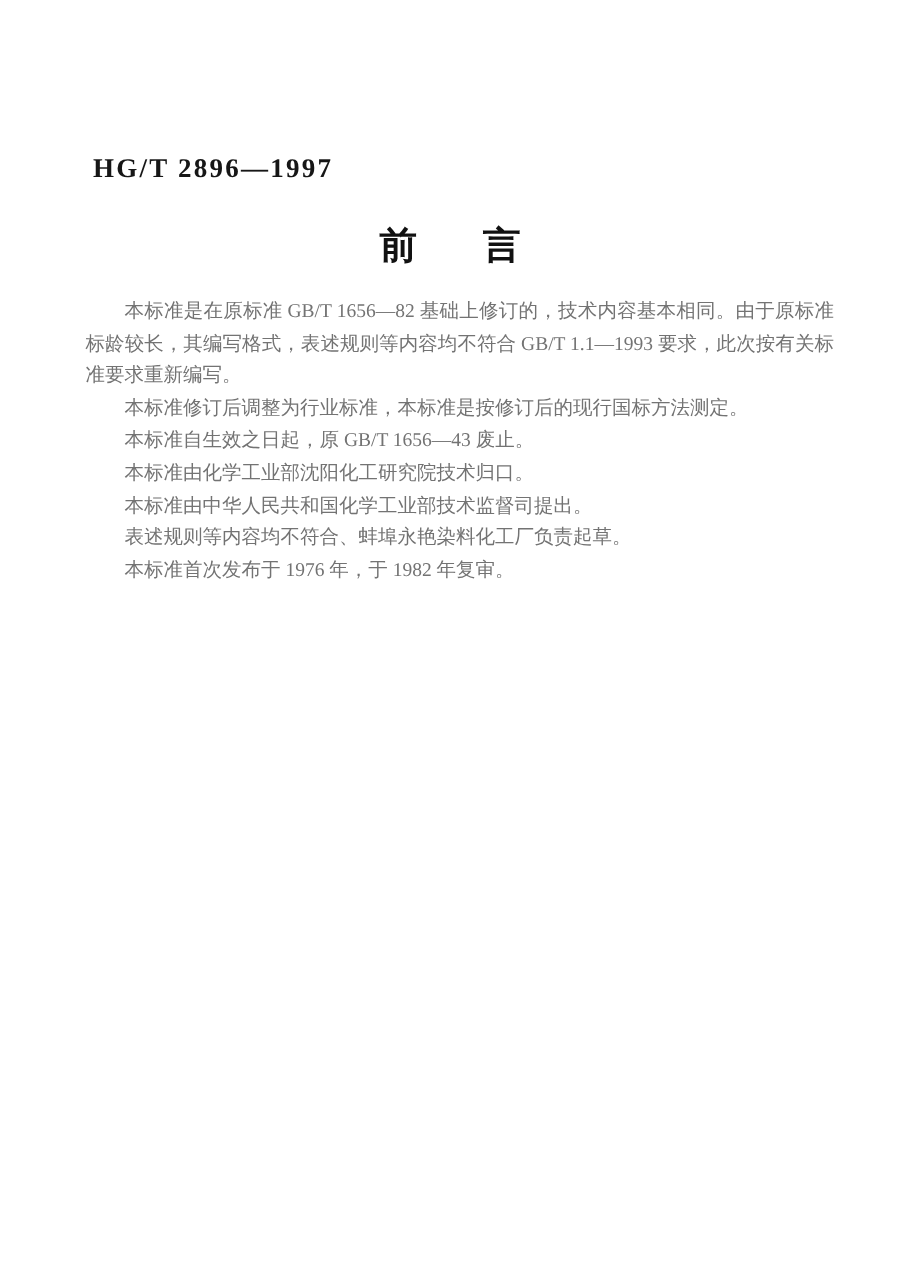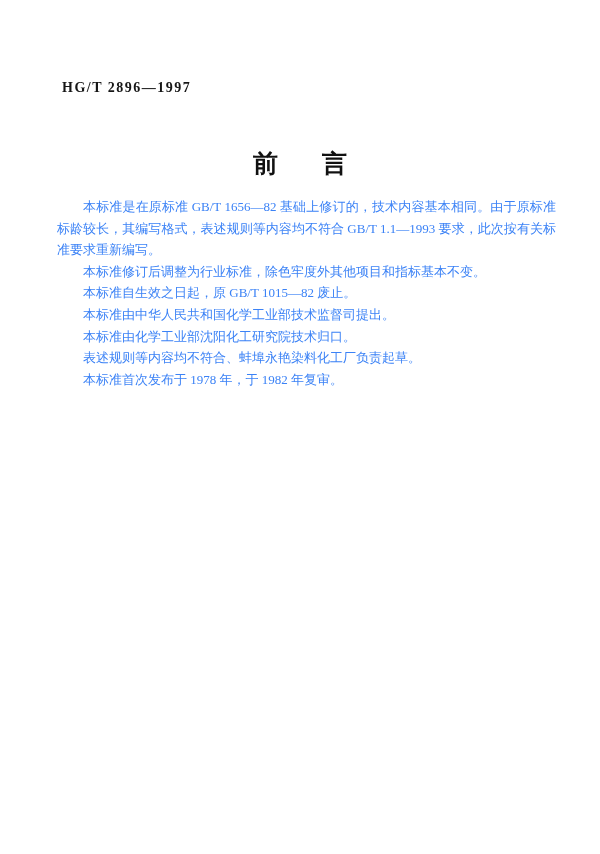--- a/index.html
+++ b/index.html
@@ -12,22 +12,22 @@
     width: 600px;
     height: 854px;
     background: #ffffff;
     overflow: hidden;
     font-family: "Liberation Serif", serif;
     color: #1b1b1b;
   }
   .doc-number {
     position: absolute;
     left: 62px;
-    top: 80px;
-    font-size: 14px;
+    top: 102px;
+    font-size: 18px;
     font-weight: bold;
     letter-spacing: 1.5px;
     color: #161616;
     white-space: nowrap;
   }
   .page-title {
     position: absolute;
     top: 147px;
     left: 0;
     right: 0;
@@ -39,21 +39,21 @@
     color: #111111;
   }
   .body-text {
     position: absolute;
     left: 57px;
     top: 196px;
     width: 499px;
     font-size: 13px;
     line-height: 21.6px;
     text-align: justify;
-    color: #3b82f6;
+    color: #737373;
   }
   .body-text p {
     margin: 0;
     padding: 0;
     text-indent: 2em;
     font-weight: 500;
   }
 </style>
 </head>
 <body>
@@ -62,21 +62,21 @@
 
   <div class="doc-number">HG/T 2896—1997</div>
 
   <div class="page-title">
     <span>前</span>
     <span>言</span>
   </div>
 
   <div class="body-text">
     <p>本标准是在原标准 GB/T 1656—82 基础上修订的，技术内容基本相同。由于原标准标龄较长，其编写格式，表述规则等内容均不符合 GB/T 1.1—1993 要求，此次按有关标准要求重新编写。</p>
-    <p>本标准修订后调整为行业标准，除色牢度外其他项目和指标基本不变。</p>
-    <p>本标准自生效之日起，原 GB/T 1015—82 废止。</p>
+    <p>本标准修订后调整为行业标准，本标准是按修订后的现行国标方法测定。</p>
+    <p>本标准自生效之日起，原 GB/T 1656—43 废止。</p>
+    <p>本标准由化学工业部沈阳化工研究院技术归口。</p>
     <p>本标准由中华人民共和国化学工业部技术监督司提出。</p>
-    <p>本标准由化学工业部沈阳化工研究院技术归口。</p>
     <p>表述规则等内容均不符合、蚌埠永艳染料化工厂负责起草。</p>
-    <p>本标准首次发布于 1978 年，于 1982 年复审。</p>
+    <p>本标准首次发布于 1976 年，于 1982 年复审。</p>
   </div>
 
 </div>
 
 </body></html>

